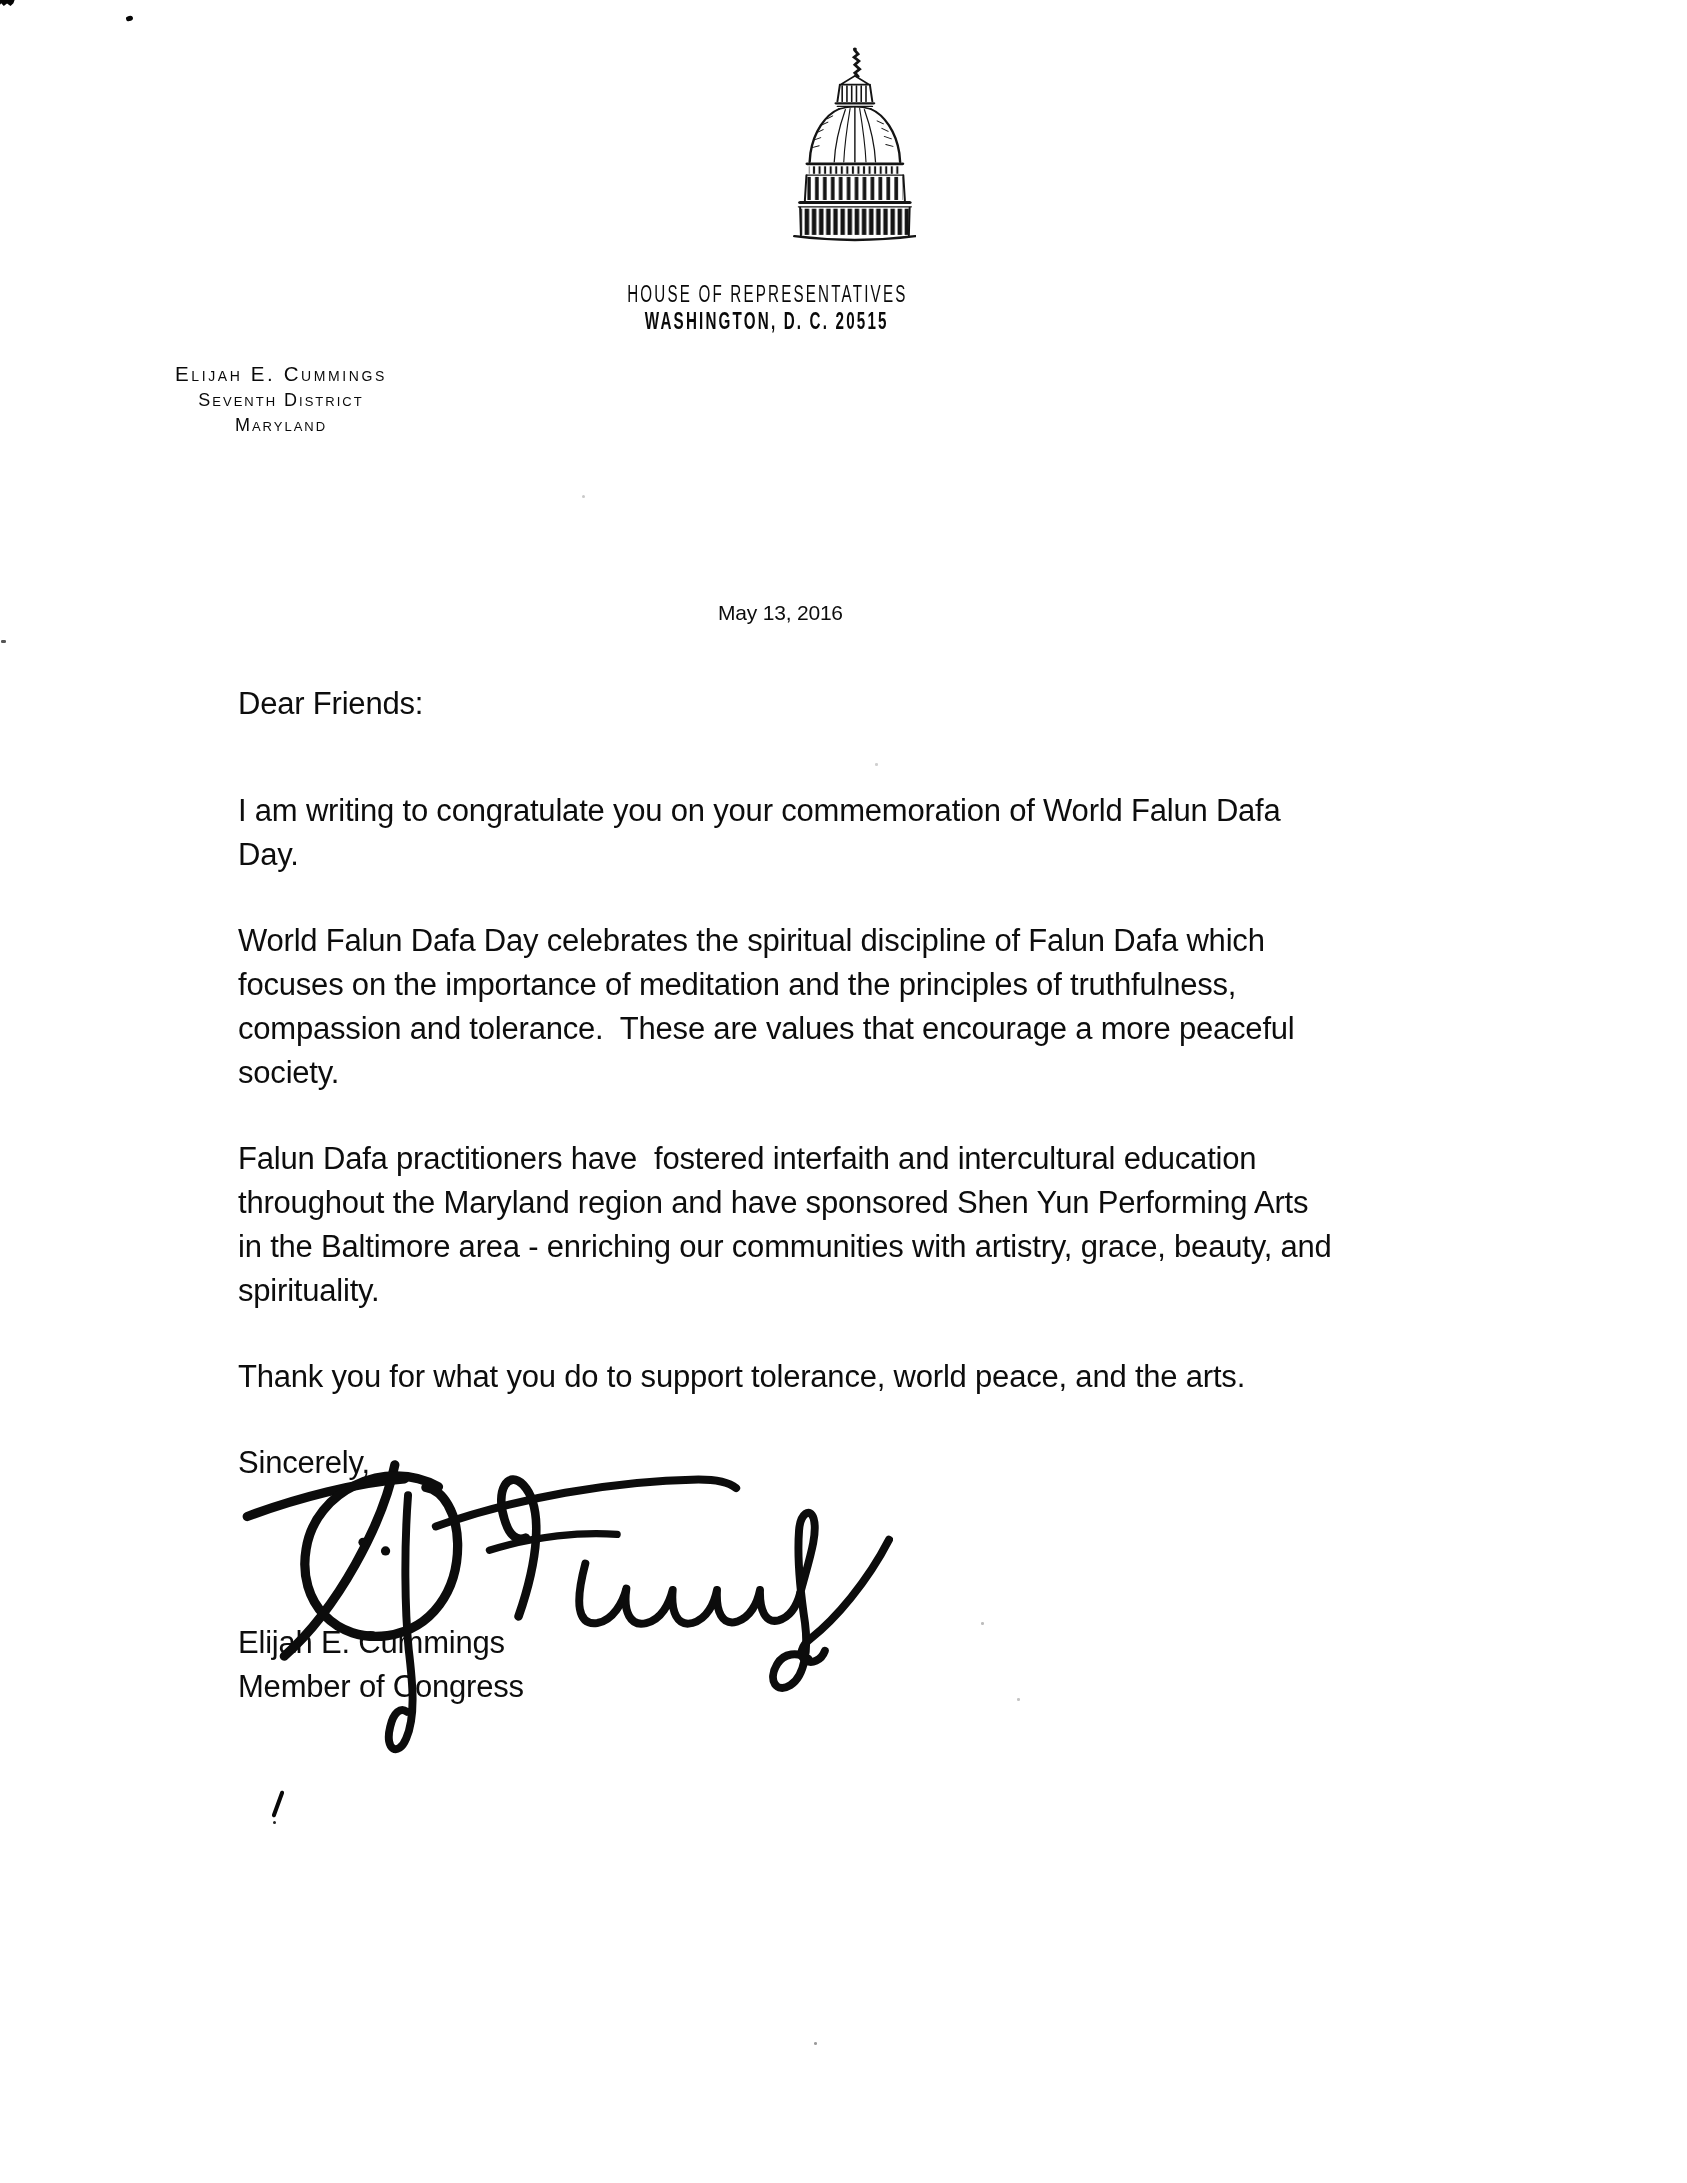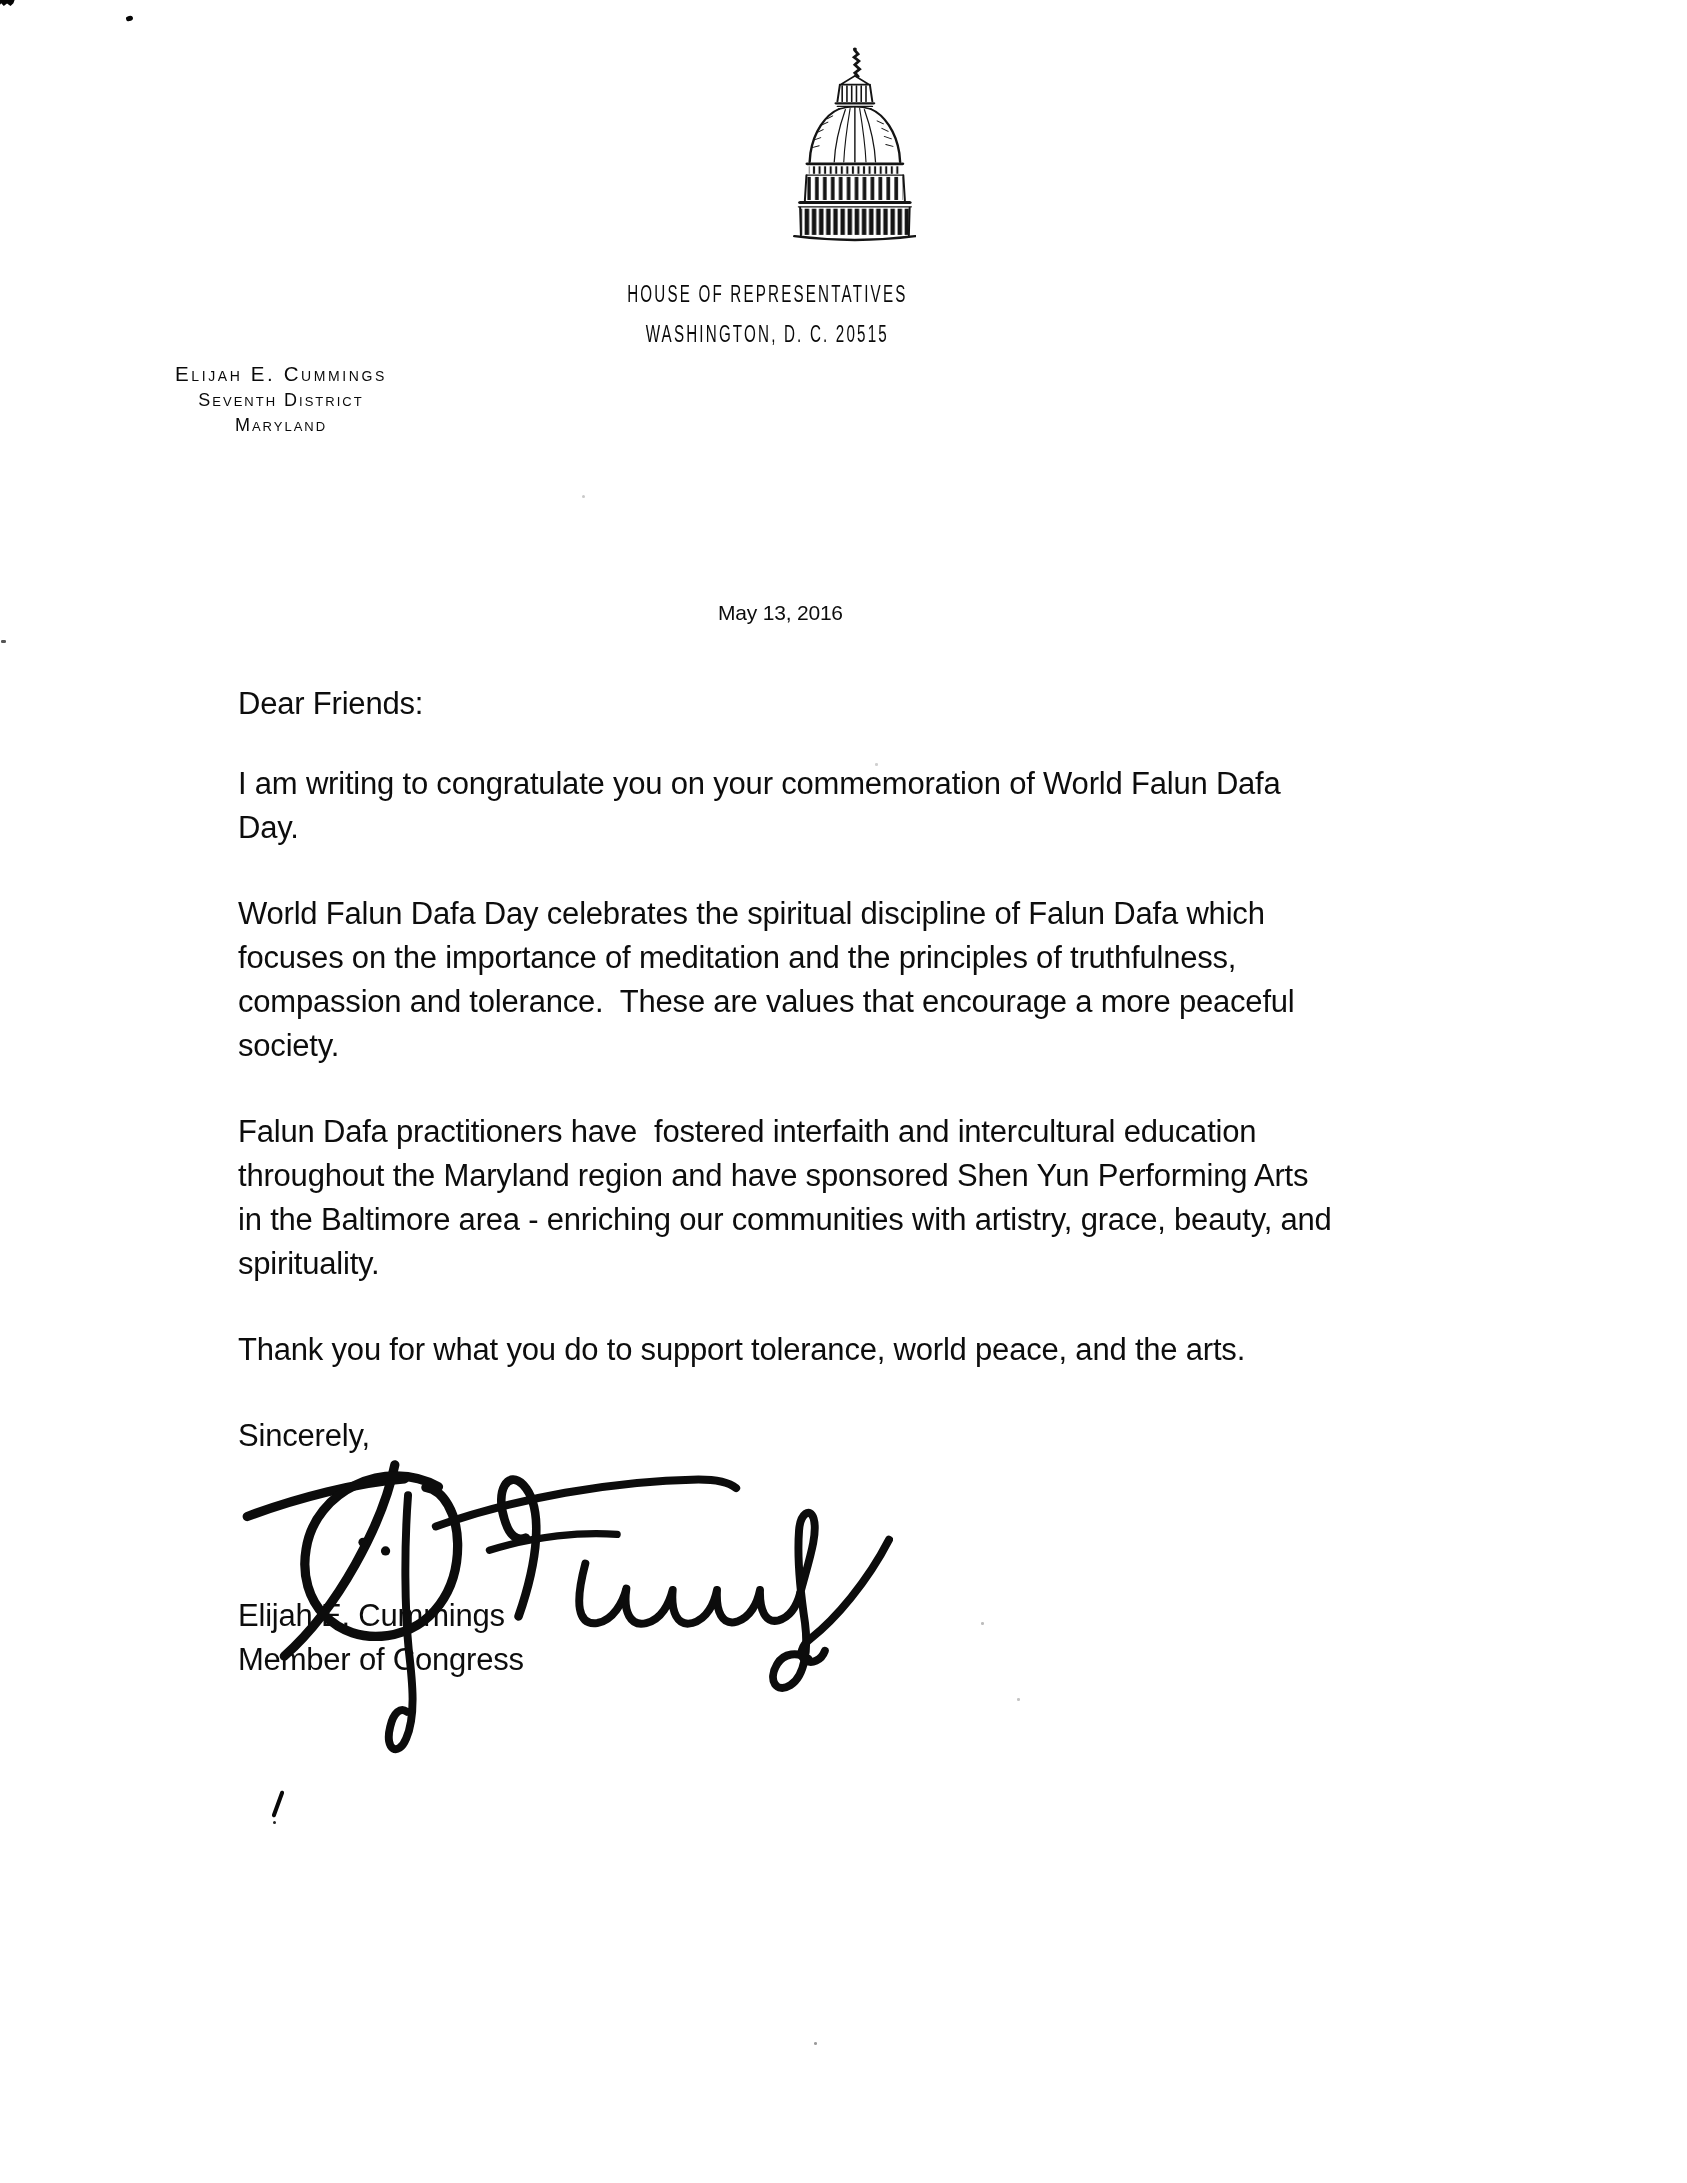--- a/index.html
+++ b/index.html
@@ -4,29 +4,29 @@
 <style>
   html,body{margin:0;padding:0;background:#ffffff;}
   .page{
     position:relative;width:1354px;height:2183px;background:#ffffff;
     font-family:"Liberation Sans",sans-serif;color:#0d0d0d;overflow:hidden;
   }
   
   .dome{position:absolute;left:789px;top:46px;width:127px;height:197px;}
   .lh-center{position:absolute;left:433px;top:281px;width:668px;text-align:center;color:#0a0a0a;}
   .lh-line{line-height:26.5px;font-size:23px;letter-spacing:3.3px;white-space:nowrap;}
-  .lh-line.city{margin-top:13px;}
+  .lh-line.city{margin-top:0;font-weight:bold;}
   .squeeze{display:inline-block;transform:scaleX(.66);transform-origin:center;white-space:nowrap;}
   .member-block{position:absolute;left:96px;top:361px;width:370px;text-align:center;color:#0a0a0a;}
   .member-name{font-size:20.5px;line-height:26.5px;letter-spacing:2.6px;font-variant:small-caps;white-space:nowrap;}
   .member-sub{font-size:18px;line-height:25px;letter-spacing:2px;font-variant:small-caps;white-space:nowrap;}
   
   .date{position:absolute;left:718px;top:601px;font-size:21px;letter-spacing:-0.2px;}
   .body-col{position:absolute;left:238px;top:682px;width:1204px;font-size:31px;line-height:44px;letter-spacing:-0.2px;}
-  .salutation{margin:0 0 36px 0;}
+  .salutation{margin:0 0 63px 0;}
   .para{margin:8px 0 42px 0;white-space:pre-wrap;}
   .closing{margin:0;}
   .sig-name{margin-top:136px;}
   .sig-title{margin:0;}
   
   .signature{position:absolute;left:238px;top:1449px;width:655px;height:311px;}
   
   .art{position:absolute;}
   .art-tl{left:0;top:0;width:14.6px;height:6px;background:#050505;
     clip-path:polygon(0 0,100% 0,92% 55%,72% 100%,48% 60%,26% 100%,8% 55%,0 80%);}

